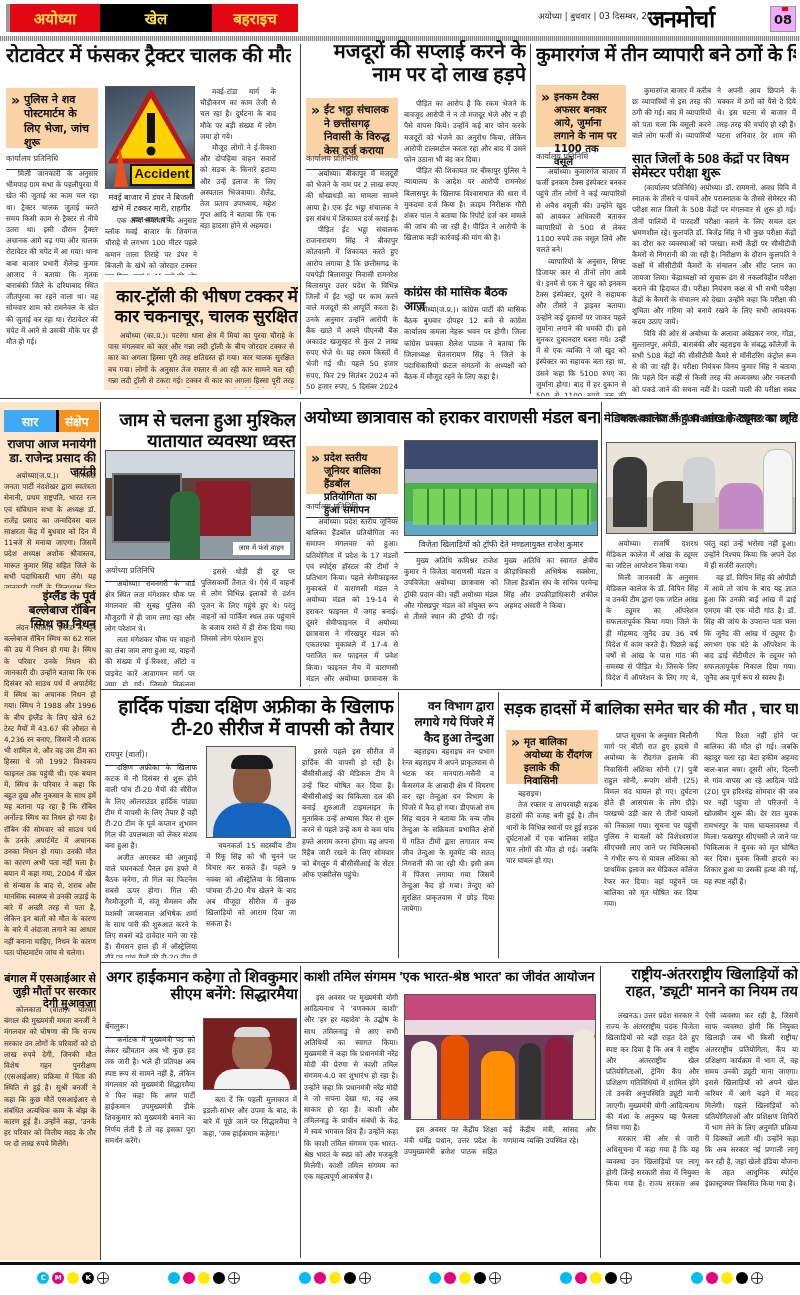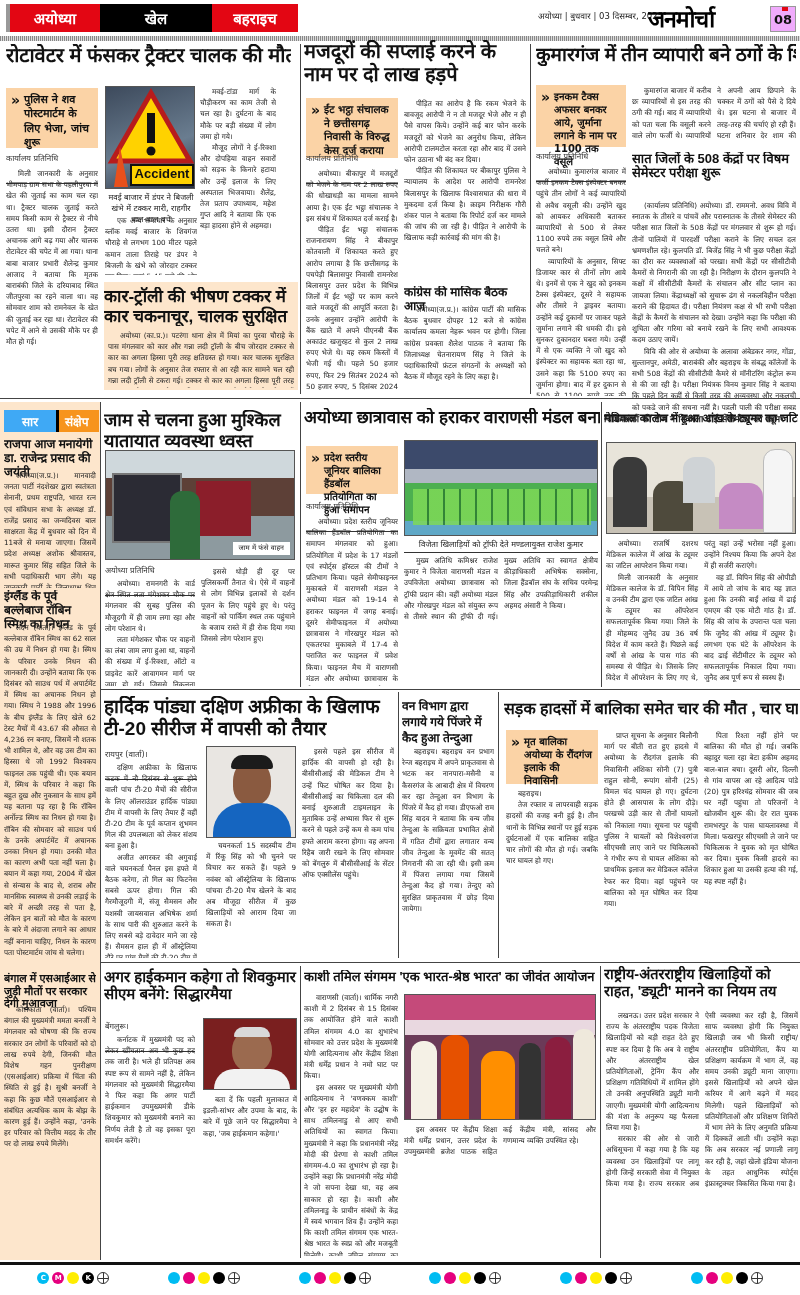--- a/index.html
+++ b/index.html
@@ -1,37 +1,37 @@
 <!DOCTYPE html>
 <html><head>
 <meta charset="utf-8">
 <style>
   *{box-sizing:border-box;margin:0;padding:0}
   html,body{width:800px;height:1295px;background:#fff;overflow:hidden}
   body{position:relative;font-family:"DejaVu Sans",sans-serif;color:#111}
   .abs{position:absolute;overflow:hidden}
   .tabs{top:4px;left:6px;height:28px;display:flex;width:292px;border-left:4px solid #999}
-  .tab{display:flex;align-items:center;justify-content:center;font-family:"DejaVu Sans",sans-serif;font-weight:bold;font-size:15px;color:#ffffff}
+  .tab{display:flex;align-items:center;justify-content:center;font-family:"DejaVu Sans",sans-serif;font-weight:bold;font-size:15px;color:#fde047}
   .tab.red{background:#e30613}
   .tab.black{background:#000}
   .dateline{top:10px;left:538px;font-size:8.5px;color:#222;white-space:nowrap}
   .mast{top:2px;left:648px;width:120px;height:34px;font-family:Liberation Sans, sans-serif;font-weight:bold;font-size:23px;letter-spacing:-1px;color:#000;line-height:34px}
   .pageno{top:6px;left:770px;width:26px;height:26px;border:1px solid #999;font-size:13px;font-weight:bold;display:flex;align-items:center;justify-content:center;background:#f0abfc}
   .pageno:before{content:"";position:absolute;top:-1px;left:11px;width:6px;height:5px;background:#e30613}
   .rule{left:0;width:800px;height:5px;background:repeating-linear-gradient(90deg,#888 0 1px,#ddd 1px 2px)}
   .vrule{width:1px;background:#444}
   .hrule{height:1px;background:#444}
   h1,h2,h3{font-family:"Liberation Sans",sans-serif;font-weight:bold;line-height:1.15}
   .hl-l{font-size:20px}
   .hl-m{font-size:17px}
   .hl-s{font-size:14px}
-  .center{text-align:left}
+  .center{text-align:right}
   .kicker{background:#fbd3a6;padding:5px 6px 5px 18px;font-weight:bold;font-size:12px;line-height:1.3;position:absolute}
   .kicker:before{content:"»";position:absolute;left:5px;top:3px;font-size:14px}
-  .byline{font-size:8px;color:#333;border-bottom:1px solid #333;padding-bottom:20px}
+  .byline{font-size:8px;color:#333;border-bottom:1px solid #333;padding-bottom:6px}
   .body{font-size:7.2px;line-height:11.2px;text-align:justify;color:#222}
   .body p{text-indent:12px}
   .caption{font-size:8px;line-height:11px;text-align:center;color:#222}
   .peach{background:#fde6cc}
   .sar{display:flex;height:22px}
   .sar .blue{background:#3fa9f5;color:#fff;font-weight:bold;font-size:12px;width:55px;display:flex;align-items:center;justify-content:center;border-right:3px solid #000}
   .sar .orange{background:#f7941d;color:#fff;font-weight:bold;font-size:12px;width:90px;display:flex;align-items:center;padding-left:6px}
   .photo{position:absolute;overflow:hidden;border:1px solid #555}
   .cmyk{top:1262px;left:0;width:800px;height:28px;border-top:3px solid #111;display:flex;align-items:center;justify-content:space-around;padding:0 8px}
   .cmyk-set{display:flex;gap:3px;align-items:center}
@@ -110,21 +110,21 @@
 <div class="abs byline" style="top:150px;left:536px;width:90px">कार्यालय प्रतिनिधि</div>
 <div class="abs body" style="top:166px;left:536px;width:90px;height:230px">
   <p>अयोध्या। कुमारगंज बाजार में फर्जी इनकम टैक्स इंस्पेक्टर बनकर पहुंचे तीन लोगों ने कई व्यापारियों से अवैध वसूली की। उन्होंने खुद को आयकर अधिकारी बताकर व्यापारियों से 500 से लेकर 1100 रुपये तक वसूल लिये और चलते बने।</p>
   <p>व्यापारियों के अनुसार, सिफ्ट डिजायर कार से तीनों लोग आये थे। इनमें से एक ने खुद को इनकम टैक्स इंस्पेक्टर, दूसरे ने सहायक और तीसरे ने ड्राइवर बताया। उन्होंने कई दुकानों पर जाकर पहले जुर्माना लगाने की धमकी दी। इसे सुनकर दुकानदार घबरा गये। उन्हीं में से एक व्यक्ति ने जो खुद को इंस्पेक्टर का सहायक बता रहा था, उसने कहा कि 5100 रुपए का जुर्माना होगा। बाद में हर दुकान से 500 से 1100 रुपये तक की वसूली की गयी। जब तक बाजार के व्यापारी कुछ समझ पाते, तीनों कार में सवार होकर अयोध्या की ओर फरार हो गये।</p>
 </div>
 <div class="abs body" style="top:85px;left:632px;width:164px;height:66px;column-count:2;column-gap:6px">
   <p>कुमारगंज बाजार में करीब छः व्यापारियों से इस तरह की ठगी की गई। बाद में व्यापारियों को पता चला कि वसूली करने वाले लोग फर्जी थे। व्यापारियों ने अपनी आय छिपाने के चक्कर में ठगों को पैसे दे दिये थे। इस घटना से बाजार में तरह-तरह की चर्चाएं हो रही हैं। घटना शनिवार देर शाम की बताई जा रही है। कुमारगंज थानाध्यक्ष ओमप्रकाश ने बताया कि उन्हें घटना की कोई जानकारी नहीं है। किसी भी व्यापारी ने अभी तक कोई शिकायत दर्ज नहीं कराई है। शिकायत मिलने पर जांच कर दोषियों के खिलाफ कार्रवाई की जायेगी।</p>
 </div>
 
 <h2 class="abs hl-m" style="top:152px;left:632px;width:166px;font-size:13px;line-height:1.1">सात जिलों के 508 केंद्रों पर विषम सेमेस्टर परीक्षा शुरू</h2>
-<div class="abs body" style="top:200px;left:632px;width:164px;height:210px">
+<div class="abs body" style="top:182px;left:632px;width:164px;height:210px">
   <p>(कार्यालय प्रतिनिधि) अयोध्या। डॉ. राममनो. अवध विवि में स्नातक के तीसरे व पांचवें और परास्नातक के तीसरे सेमेस्टर की परीक्षा सात जिलों के 508 केंद्रों पर मंगलवार से शुरू हो गई। तीनों पालियों में पारदर्शी परीक्षा कराने के लिए सचल दल भ्रमणशील रहे। कुलपति डॉ. बिजेंद्र सिंह ने भी कुछ परीक्षा केंद्रों का दौरा कर व्यवस्थाओं को परखा। सभी केंद्रों पर सीसीटीवी कैमरों से निगरानी की जा रही है। निरीक्षण के दौरान कुलपति ने कक्षों में सीसीटीवी कैमरों के संचालन और सीट प्लान का जायजा लिया। केंद्राध्यक्षों को सुचारू ढंग से नकलविहीन परीक्षा कराने की हिदायत दी। परीक्षा नियंत्रण कक्ष से भी सभी परीक्षा केंद्रों के कैमरों के संचालन को देखा। उन्होंने कहा कि परीक्षा की शुचिता और गरिमा को बनाये रखने के लिए सभी आवश्यक कदम उठाए जायें।</p>
   <p>विवि की ओर से अयोध्या के अलावा अंबेडकर नगर, गोंडा, सुल्तानपुर, अमेठी, बाराबंकी और बहराइच के संबद्ध कॉलेजों के सभी 508 केंद्रों की सीसीटीवी कैमरे से मॉनीटरिंग कंट्रोल रूम से की जा रही है। परीक्षा नियंत्रक विनय कुमार सिंह ने बताया कि पहले दिन कहीं से किसी तरह की अव्यवस्था और नकलची को पकड़े जाने की सूचना नहीं है। पहली पाली की परीक्षा सुबह 8.30 से 10.30 तक, दूसरी पाली 11.30 से 1.30 तक और तीसरी पाली की परीक्षा दोपहर 2.30 से 4.30 बजे तक हुई। विवि के नवीन परिसर के तुलसी भवन में पहली पाली में करीब 150, दूसरी में 50 से अधिक और तीसरी पाली में 50 से भी कम परीक्षार्थी शामिल हुए।</p>
 </div>
 
 <div class="abs hrule" style="top:398px;left:0;width:800px"></div>
 
 <div class="abs peach" style="top:402px;left:0;width:100px;height:858px"></div>
 <div class="abs sar" style="top:410px;left:4px">
   <div class="blue">सार</div>
   <div class="orange" style="width:40px">संक्षेप</div>
@@ -248,21 +248,20 @@
   <div class="abs" style="top:50px;left:10px;width:76px;height:26px;background:#f2f2f2;border-radius:20px 20px 0 0"></div>
 </div>
 <div class="abs body" style="top:1094px;left:203px;width:94px;height:162px">
   <p>बता दें कि पहली मुलाकात में इडली-सांभर और उपमा के बाद, के बारे में पूछे जाने पर सिद्धारमैया ने कहा, 'जब हाईकमान कहेगा।'</p>
 </div>
 
 <div class="abs vrule" style="top:966px;left:300px;height:292px"></div>
 
 <h1 class="abs hl-m" style="top:970px;left:304px;width:292px;white-space:nowrap;font-size:13px">काशी तमिल संगमम 'एक भारत-श्रेष्ठ भारत' का जीवंत आयोजन : योगी</h1>
 <div class="abs body" style="top:992px;left:304px;width:94px;height:264px">
-  <p>वाराणसी (वार्ता)। धार्मिक नगरी काशी में 2 दिसंबर से 15 दिसंबर तक आयोजित होने वाले काशी तमिल संगमम 4.0 का शुभारंभ सोमवार को उत्तर प्रदेश के मुख्यमंत्री योगी आदित्यनाथ और केंद्रीय शिक्षा मंत्री धर्मेंद्र प्रधान ने नमो घाट पर किया।</p>
   <p>इस अवसर पर मुख्यमंत्री योगी आदित्यनाथ ने 'वणक्कम काशी' और 'हर हर महादेव' के उद्घोष के साथ तमिलनाडु से आए सभी अतिथियों का स्वागत किया। मुख्यमंत्री ने कहा कि प्रधानमंत्री नरेंद्र मोदी की प्रेरणा से काशी तमिल संगमम-4.0 का शुभारंभ हो रहा है। उन्होंने कहा कि प्रधानमंत्री नरेंद्र मोदी ने जो सपना देखा था, वह अब साकार हो रहा है। काशी और तमिलनाडु के प्राचीन संबंधों के केंद्र में स्वयं भगवान शिव हैं। उन्होंने कहा कि काशी तमिल संगमम एक भारत-श्रेष्ठ भारत के स्वप्न को और मजबूती मिलेगी। काशी तमिल संगमम का एक महत्वपूर्ण आकर्षण है।</p>
 </div>
 <div class="photo" style="top:994px;left:404px;width:192px;height:126px;background:linear-gradient(180deg,#c54a7a 0 20%,#e9d8e0 20% 32%,#6b3a58 32%)">
   <div class="abs" style="top:46px;left:6px;width:26px;height:80px;background:#f5f1e6;border-radius:12px 12px 0 0"></div>
   <div class="abs" style="top:40px;left:36px;width:28px;height:86px;background:#e65100;border-radius:12px 12px 0 0"></div>
   <div class="abs" style="top:56px;left:76px;width:34px;height:70px;background:#ff8f00;border-radius:14px 14px 0 0"></div>
   <div class="abs" style="top:48px;left:114px;width:22px;height:78px;background:#333;border-radius:10px 10px 0 0"></div>
   <div class="abs" style="top:42px;left:140px;width:26px;height:84px;background:#8b1e3f;border-radius:12px 12px 0 0"></div>
   <div class="abs" style="top:34px;left:168px;width:22px;height:92px;background:#efe9dc;border-radius:10px 10px 0 0"></div>
 </div>

